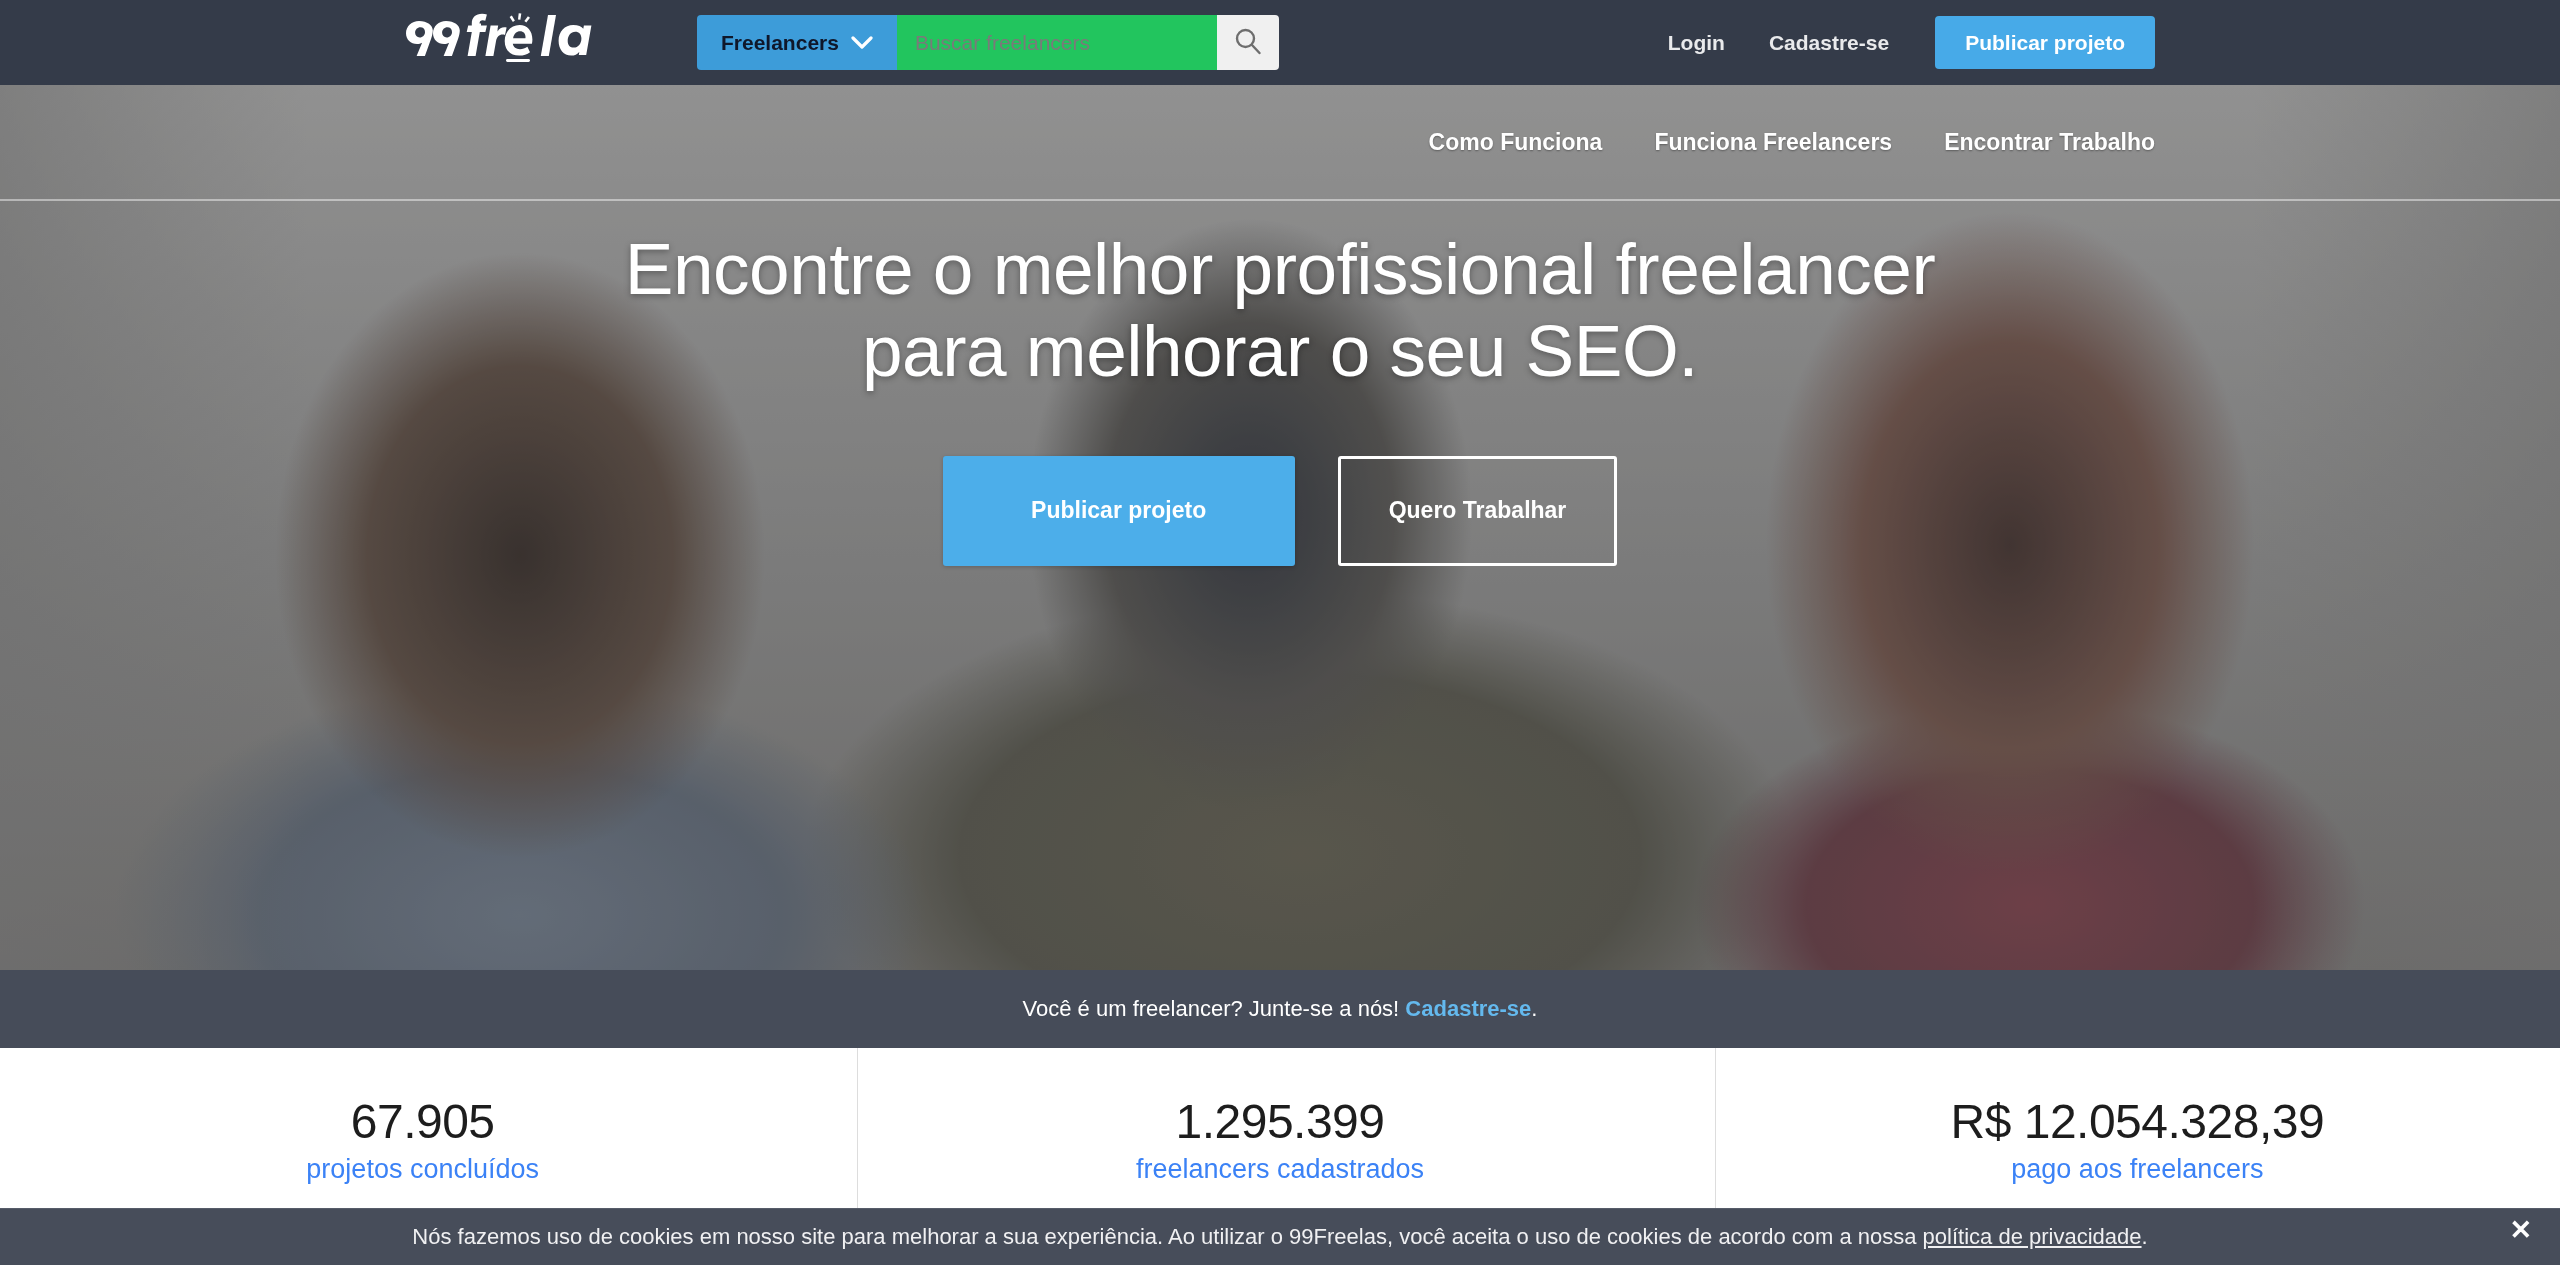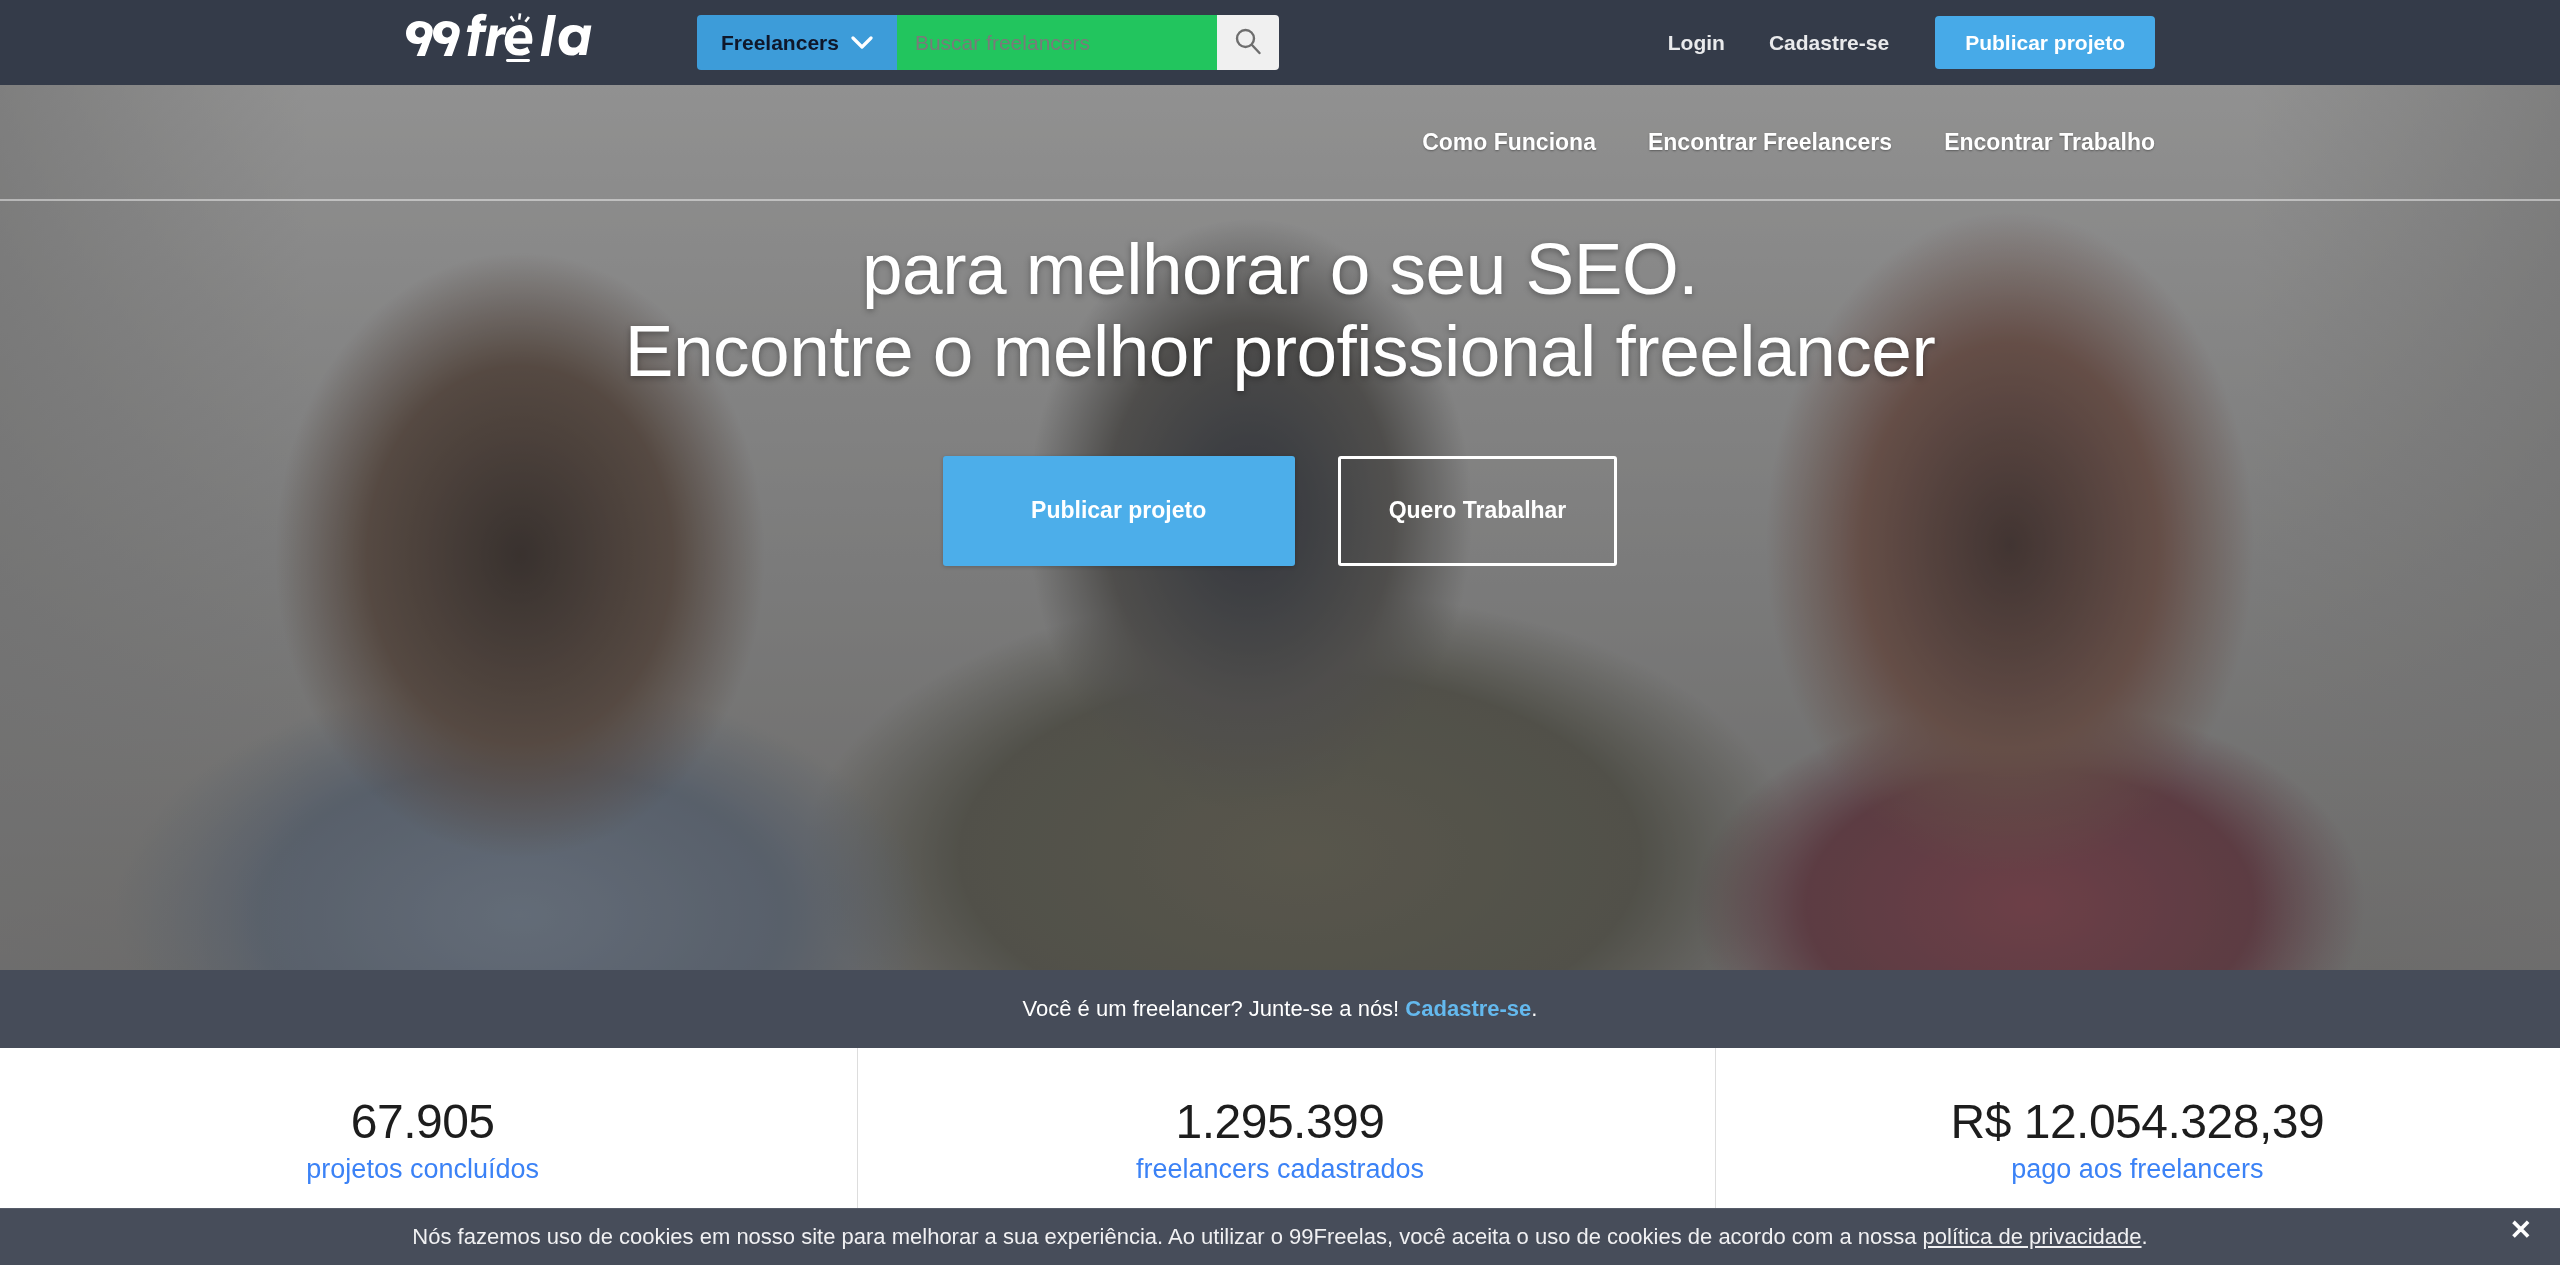--- a/index.html
+++ b/index.html
@@ -197,33 +197,33 @@
 </head>
 <body>
 
 <div id="page">
 
   <div class="hero">
     <div class="hero-photo"></div>
     <div class="hero-overlay"></div>
     <div class="hero-content">
       <h1 class="hero-title">
+        <span>Encontre o melhor profissional freelancer</span>
         <span>para melhorar o seu SEO.</span>
-        <span>Encontre o melhor profissional freelancer</span>
       </h1>
       <div class="hero-ctas">
         <div class="btn-hero-primary">Publicar projeto</div>
         <div class="btn-hero-ghost">Quero Trabalhar</div>
       </div>
     </div>
   </div>
 
   <nav class="subnav">
     <a>Como Funciona</a>
-    <a>Encontrar Freelancers</a>
+    <a>Funciona Freelancers</a>
     <a>Encontrar Trabalho</a>
   </nav>
 
   <header class="topbar">
 
     <div class="logo">
       <svg width="190" height="58" viewBox="0 0 190 58" aria-hidden="true">
         <g fill="#ffffff">
 
           <path d="M14 10c-7.2 0-13 5.4-13 12.2 0 6.3 4.7 10.8 11 10.8 2 0 3.7-.4 5.1-1.2L11.6 45h8.3l6.2-17.2c1.1-3.1 1.7-5.9 1.7-8.2C27.8 14.3 22.3 10 14 10zm.7 16.4c-2.7 0-4.6-1.9-4.6-4.6 0-3.1 2.3-5.5 5.3-5.5 2.8 0 4.6 1.9 4.6 4.6 0 3.1-2.3 5.5-5.3 5.5z"></path>

